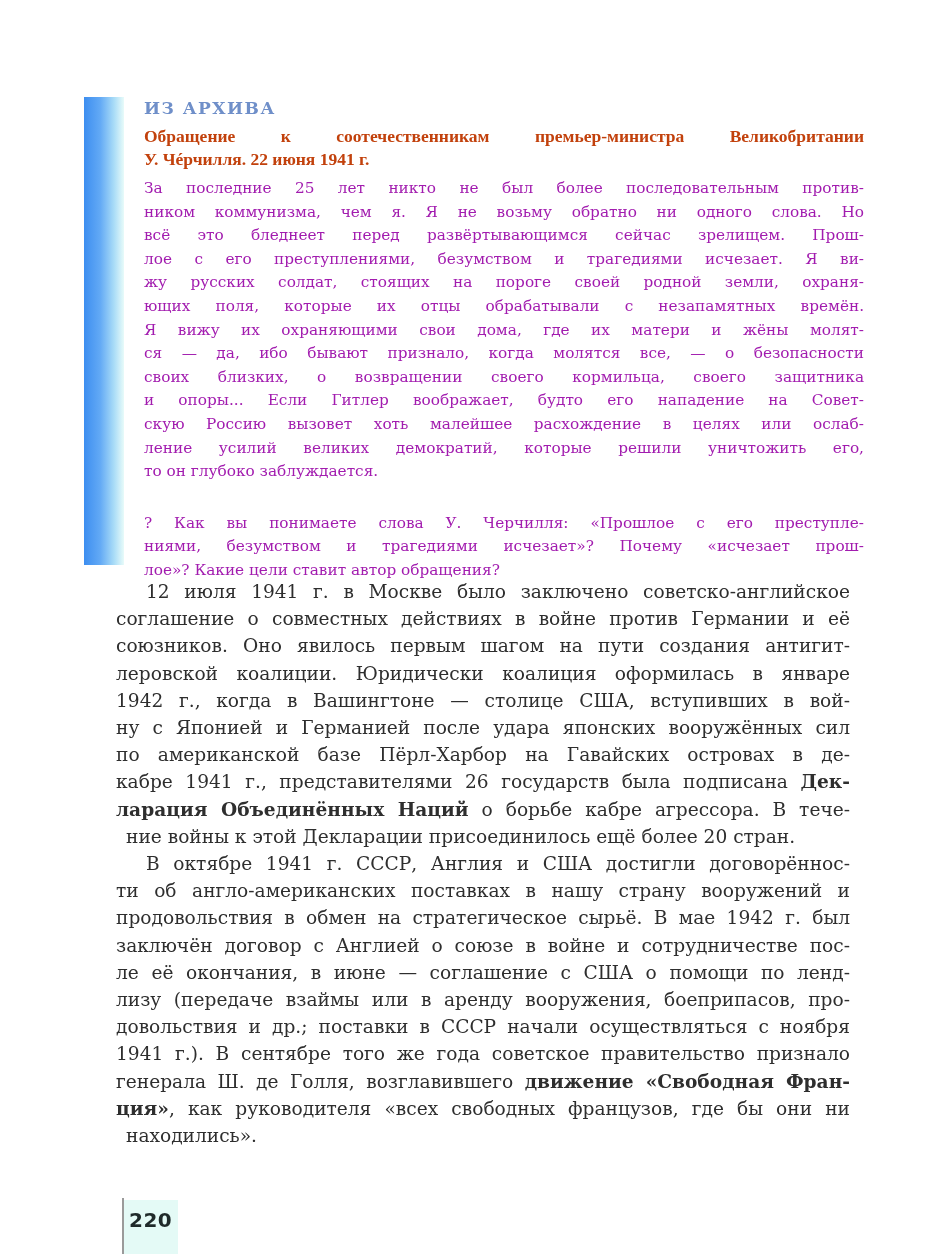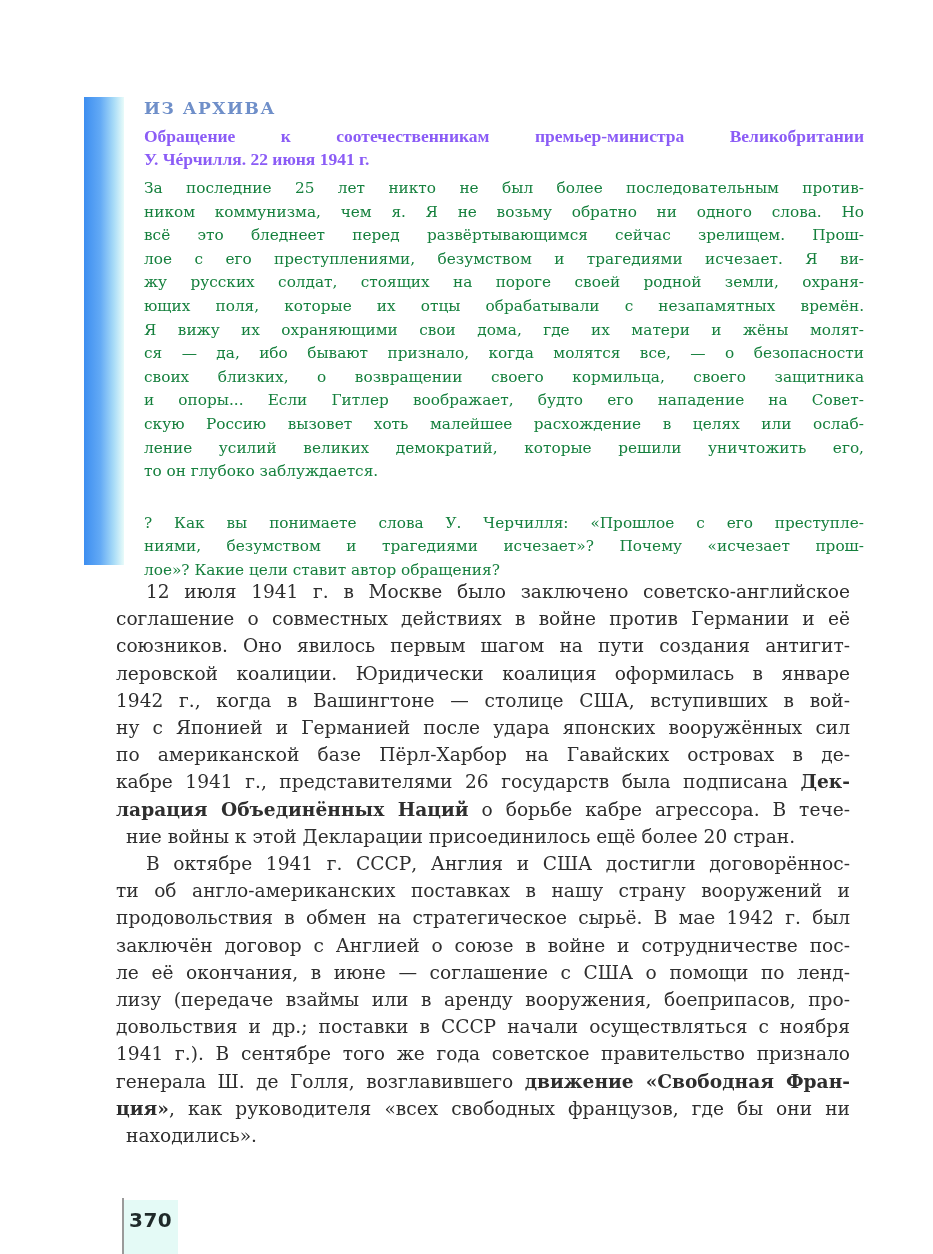--- a/index.html
+++ b/index.html
@@ -44,29 +44,29 @@
       color: #6f8fc9;
       margin: 0;
       height: 26px;
       line-height: 22px;
     }
     .doc-title {
       font-family: "Liberation Serif", serif;
       font-weight: bold;
       font-size: 17.5px;
       line-height: 23px;
-      color: #8b5cf6;
+      color: #c2410c;
       margin: 2px 0 6px 0;
       text-align: justify;
     }
     .doc-text {
       font-family: "DejaVu Serif", serif;
       font-size: 15.3px;
       line-height: 23.6px;
-      color: #15803d;
+      color: #a21caf;
       margin: 0;
     }
     .doc-line {
       display: block;
       white-space: nowrap;
       text-align: justify;
       text-align-last: justify;
     }
     .doc-line.last {
       text-align-last: left;
@@ -184,13 +184,13 @@
       <span class="para-line"><span>довольствия и др.; поставки в СССР начали осуществляться с ноября</span></span>
       <span class="para-line"><span>1941 г.). В сентябре того же года советское правительство признало</span></span>
       <span class="para-line"><span>генерала Ш. де Голля, возглавившего </span><span class="b">движение «Свободная Фран-</span></span>
       <span class="para-line"><span class="b">ция»</span><span>, как руководителя «всех свободных французов, где бы они ни</span></span>
       <span class="para-line last"><span>находились».</span></span>
     </div>
 </div>
 
 <div class="page-number-area"></div>
 <div class="page-rule"></div>
-<div class="page-number">370</div>
+<div class="page-number">220</div>
 
 </body></html>

